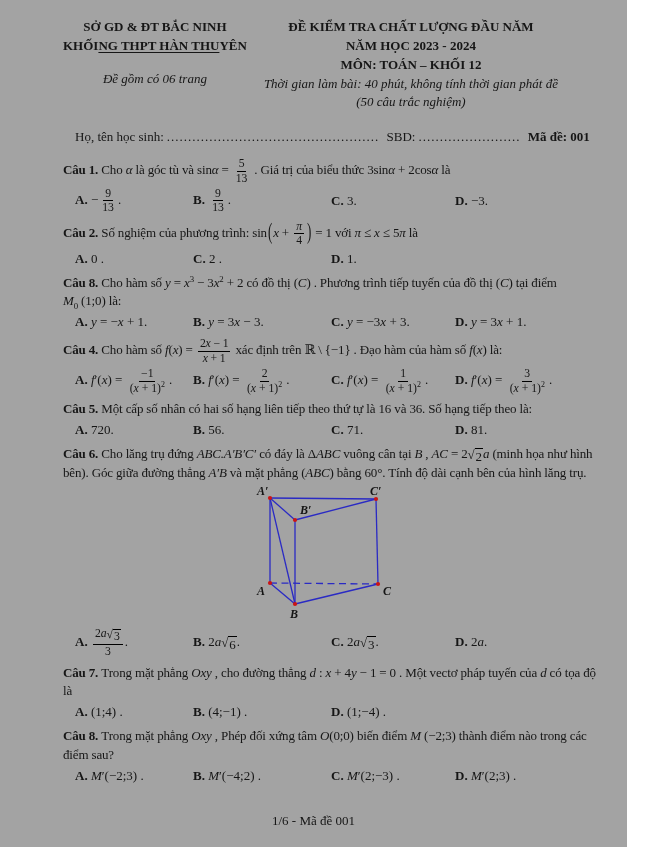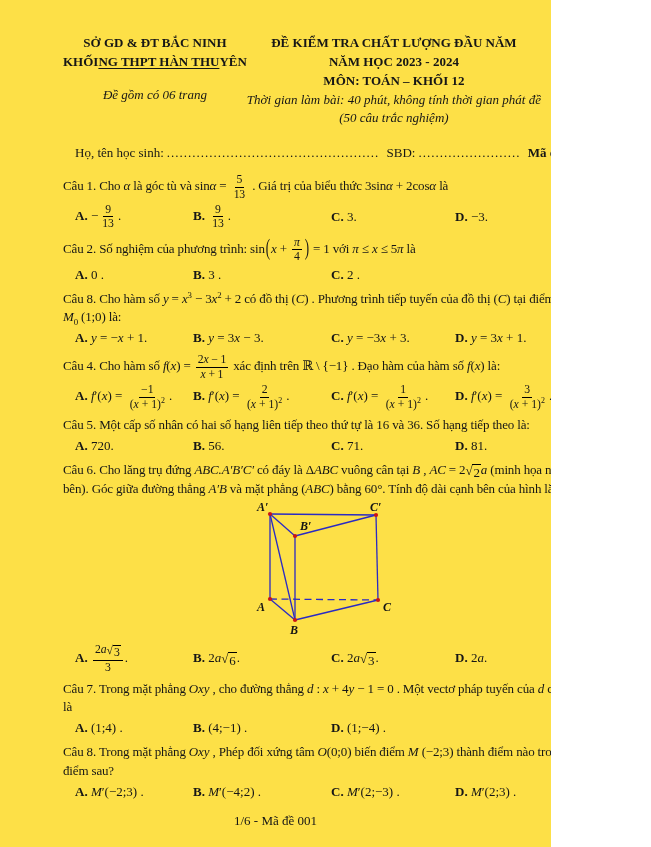--- a/index.html
+++ b/index.html
@@ -1,33 +1,33 @@
 <!DOCTYPE html>
 <html><head>
 <meta charset="utf-8">
 <style>
   html,body{margin:0;padding:0;background:#ffffff;}
-  .page{position:relative;width:551px;height:847px;box-sizing:border-box;
-    padding:34px 52px 0 63px;background:#fde047;color:#161616;
+  .page{position:relative;width:627px;height:847px;box-sizing:border-box;
+    padding:18px 52px 0 63px;background:#a3a3a3;color:#161616;
     font-family:"Liberation Serif","DejaVu Serif",serif;font-size:13px;line-height:1.45;
     overflow:hidden;}
   .bold{font-weight:bold;}
   .italic{font-style:italic;}
   .ul{text-decoration:underline;text-underline-offset:2px;}
   .header{display:flex;}
   .h-left{width:185px;text-align:center;}
   .h-right{width:345px;text-align:center;}
   .h-left div,.h-right div{white-space:nowrap;}
   .pages{margin-top:14px;}
   .student-row{margin-top:16px;padding-left:12px;white-space:nowrap;}
   .dots{letter-spacing:1px;margin:0 4px 0 3px;}
   .questions{margin-top:10px;}
   .question{margin-top:5px;}
   .stem-line{white-space:nowrap;letter-spacing:-0.15px;}
-  .qnum{font-weight:normal;}
+  .qnum{font-weight:bold;}
   .opts{display:grid;grid-template-columns:118px 138px 124px auto;
     padding-left:12px;margin:2px 0 1px 0;align-items:center;}
   .opt{white-space:nowrap;}
   .olabel{font-weight:bold;}
   .it{font-style:italic;}
   .frac{display:inline-flex;flex-direction:column;align-items:center;vertical-align:middle;
     margin:0 2px;font-size:0.9em;line-height:1.15;text-align:center;}
   .frac .num{border-bottom:1px solid #000;padding:0 2px;display:block;}
   .frac .den{padding:0 2px;display:block;}
   .sqrt{display:inline-flex;align-items:flex-start;vertical-align:-1px;}
@@ -86,22 +86,22 @@
           <div class="opt"><span class="olabel">D. </span><span class="obody">−3.</span></div>
         </div>
       </div>
       <div class="question">
         <div class="stem-line"><span class="qnum">Câu 2. </span>Số nghiệm của phương trình: sin<span class="bigp">(</span><span class="it">x</span> + <span class="frac">
             <span class="num"><span class="it">π</span></span>
             <span class="den">4</span>
           </span><span class="bigp">)</span> = 1 với <span class="it">π</span> ≤ <span class="it">x</span> ≤ 5<span class="it">π</span> là</div>
         <div class="opts">
           <div class="opt"><span class="olabel">A. </span><span class="obody">0 .</span></div>
-          <div class="opt"><span class="olabel">B. </span><span class="obody">3 .</span></div>
           <div class="opt"><span class="olabel">C. </span><span class="obody">2 .</span></div>
+          <div class="opt"><span class="olabel">D. </span><span class="obody">1.</span></div>
         </div>
       </div>
       <div class="question">
         <div class="stem-line"><span class="qnum">Câu 8. </span>Cho hàm số <span class="it">y</span> = <span class="it">x</span><sup>3</sup> − 3<span class="it">x</span><sup>2</sup> + 2 có đồ thị (<span class="it">C</span>) . Phương trình tiếp tuyến của đồ thị (<span class="it">C</span>) tại điểm</div>
         <div class="stem-line"><span class="it">M</span><sub>0</sub> (1;0) là:</div>
         <div class="opts">
           <div class="opt"><span class="olabel">A. </span><span class="obody"><span class="it">y</span> = −<span class="it">x</span> + 1.</span></div>
           <div class="opt"><span class="olabel">B. </span><span class="obody"><span class="it">y</span> = 3<span class="it">x</span> − 3.</span></div>
           <div class="opt"><span class="olabel">C. </span><span class="obody"><span class="it">y</span> = −3<span class="it">x</span> + 3.</span></div>
           <div class="opt"><span class="olabel">D. </span><span class="obody"><span class="it">y</span> = 3<span class="it">x</span> + 1.</span></div>

